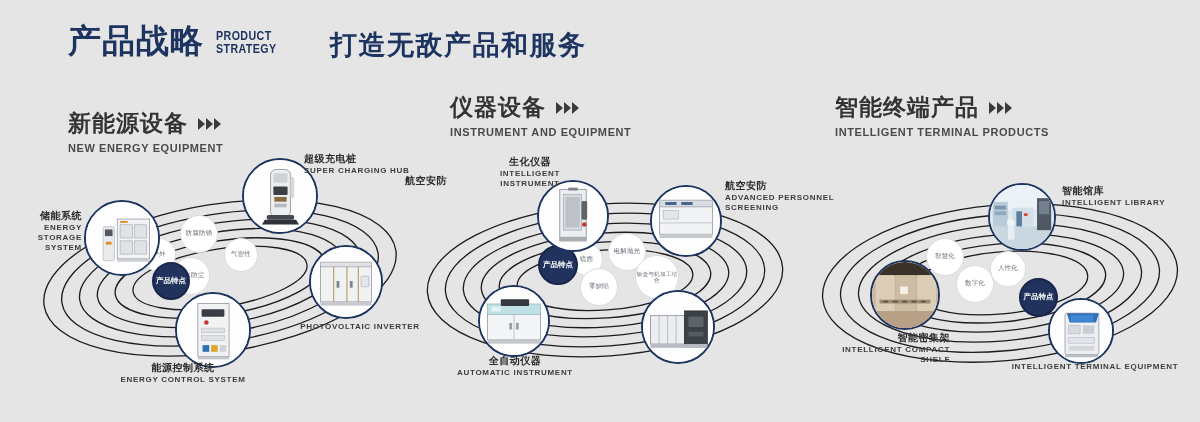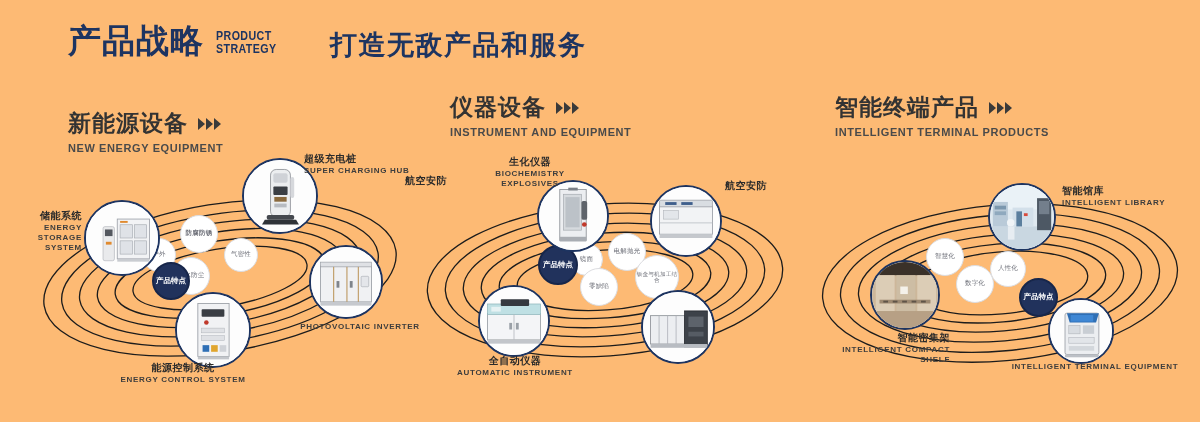--- a/index.html
+++ b/index.html
@@ -2,21 +2,21 @@
 <html><head>
 <meta charset="utf-8">
 <style>
   * { box-sizing: border-box; margin: 0; padding: 0; }
   html, body {
     width: 1200px; height: 422px;
     background: #ffffff;
     font-family: "Liberation Sans", "DejaVu Sans", sans-serif;
     overflow: hidden;
   }
-  #page { position: relative; width: 1200px; height: 422px; background: #fdba74; }
+  #page { position: relative; width: 1200px; height: 422px; background: #e5e5e5; }
 
   
   .hdr { position: absolute; left: 68px; top: 24px; display: flex; align-items: flex-end; }
   .hdr-cn {
     font-size: 33px; font-weight: 700; color: #1d3461;
     letter-spacing: 1px; line-height: 1; white-space: nowrap;
     font-family: "DejaVu Sans", "Liberation Sans", sans-serif;
   }
   .hdr-en {
     margin-left: 12px; margin-bottom: 2px;
@@ -154,21 +154,21 @@
       <g fill="none" stroke="#1c1c1c" stroke-width="1.3">
         <ellipse cx="200" cy="128" rx="178" ry="74" transform="rotate(-9 200 128)"></ellipse>
         <ellipse cx="200" cy="128" rx="160" ry="64" transform="rotate(-9 200 128)"></ellipse>
         <ellipse cx="200" cy="128" rx="142" ry="55" transform="rotate(-9 200 128)"></ellipse>
         <ellipse cx="200" cy="128" rx="124" ry="46" transform="rotate(-9 200 128)"></ellipse>
         <ellipse cx="200" cy="128" rx="106" ry="37" transform="rotate(-9 200 128)"></ellipse>
         <ellipse cx="200" cy="128" rx="88" ry="29" transform="rotate(-9 200 128)"></ellipse>
       </g>
     </svg>
 
-    <div class="feat" style="left:160px; top:65px; width:38px; height:38px;font-weight:bold;">防腐防锈</div>
+    <div class="feat" style="left:160px; top:65px; width:38px; height:38px;">防腐防锈</div>
     <div class="feat" style="left:122px; top:88px; width:34px; height:34px;">户外</div>
     <div class="feat" style="left:152px; top:107px; width:38px; height:38px;">防水防尘</div>
     <div class="feat" style="left:204px; top:88px; width:34px; height:34px;">气密性</div>
     <div class="badge" style="left:132px; top:112px; width:38px; height:38px;">产品特点</div>
 
     <div class="node" style="left:64px; top:50px; width:76px; height:76px;">
       <svg class="art" viewBox="0 0 76 76">
         <rect x="0" y="0" width="76" height="76" fill="#fdfdfd"></rect>
         <rect x="18" y="26" width="12" height="36" rx="2" fill="#e9eaec" stroke="#b9bcc2" stroke-width="0.8"></rect>
         <rect x="20" y="29" width="8" height="7" fill="#54585f"></rect>
@@ -268,40 +268,41 @@
         <rect x="26" y="13" width="19" height="38" fill="#d6dade" stroke="#a4a8ae" stroke-width="0.7"></rect>
         <rect x="28" y="16" width="15" height="32" fill="#bcc2c8"></rect>
         <rect x="45" y="20" width="6" height="20" rx="2" fill="#5f646b"></rect>
         <circle cx="48" cy="45" r="2.5" fill="#c0392b"></circle>
         <rect x="22" y="58" width="28" height="5" fill="#a9adb3"></rect>
         <rect x="31" y="6" width="10" height="3" fill="#7b8088"></rect>
       </svg>
     </div>
     <div class="nlabel center" style="left:40px; top:6px; width:170px;">
       <div class="cn">生化仪器</div>
-      <div class="en two" style="width:90px; margin-left:40px;">BIOCHEMISTRY EXPLOSIVES</div>
+      <div class="en two" style="width:90px; margin-left:40px;">INTELLIGENT INSTRUMENT</div>
     </div>
     <div class="nlabel" style="left:0px; top:25px;">
       <div class="cn">航空安防</div>
     </div>
 
     <div class="node" style="left:245px; top:35px; width:72px; height:72px;">
       <svg class="art" viewBox="0 0 72 72">
         <rect x="0" y="0" width="72" height="72" fill="#fdfdfd"></rect>
         <rect x="8" y="20" width="56" height="30" fill="#f2f3f5" stroke="#9a9ea5" stroke-width="0.9"></rect>
         <rect x="8" y="14" width="56" height="7" rx="1" fill="#d9dde2" stroke="#9a9ea5" stroke-width="0.8"></rect>
         <rect x="14" y="16" width="12" height="3" fill="#3f5e8c"></rect>
         <rect x="31" y="16" width="12" height="3" fill="#3f5e8c"></rect>
         <rect x="12" y="25" width="16" height="9" fill="#e3e6ea" stroke="#aeb2b8" stroke-width="0.6"></rect>
         <line x1="8" y1="38" x2="64" y2="38" stroke="#b6bac0" stroke-width="0.8"></line>
         <rect x="8" y="50" width="56" height="4" fill="#c5c8cd"></rect>
       </svg>
     </div>
     <div class="nlabel" style="left:320px; top:30px; width:110px;">
       <div class="cn">航空安防</div>
+      <div class="en two">ADVANCED PERSONNEL SCREENING</div>
     </div>
 
     <div class="node" style="left:236px; top:140px; width:74px; height:74px;">
       <svg class="art" viewBox="0 0 74 74">
         <rect x="0" y="0" width="74" height="74" fill="#fdfdfd"></rect>
         <rect x="8" y="25" width="36" height="30" fill="#eceef1" stroke="#8e9298" stroke-width="0.9"></rect>
         <line x1="17" y1="25" x2="17" y2="55" stroke="#b0b4ba" stroke-width="0.9"></line>
         <line x1="26" y1="25" x2="26" y2="55" stroke="#b0b4ba" stroke-width="0.9"></line>
         <line x1="35" y1="25" x2="35" y2="55" stroke="#b0b4ba" stroke-width="0.9"></line>
         <rect x="44" y="20" width="24" height="38" fill="#3d4249" stroke="#23262b" stroke-width="0.8"></rect>

